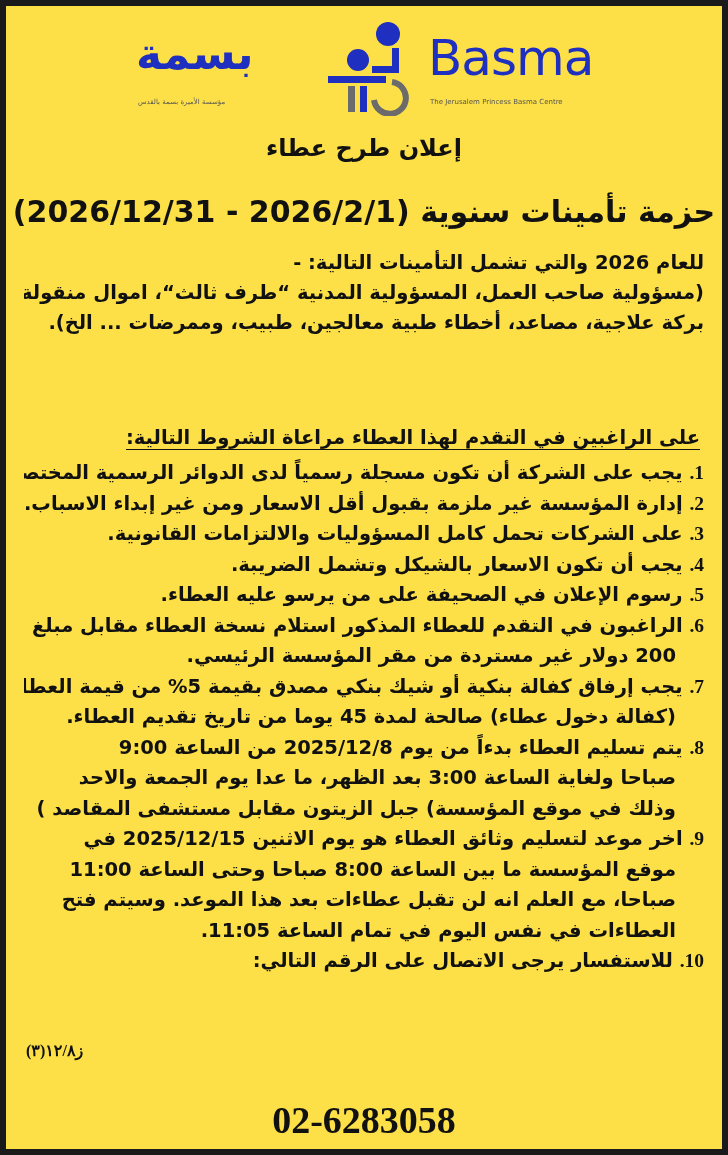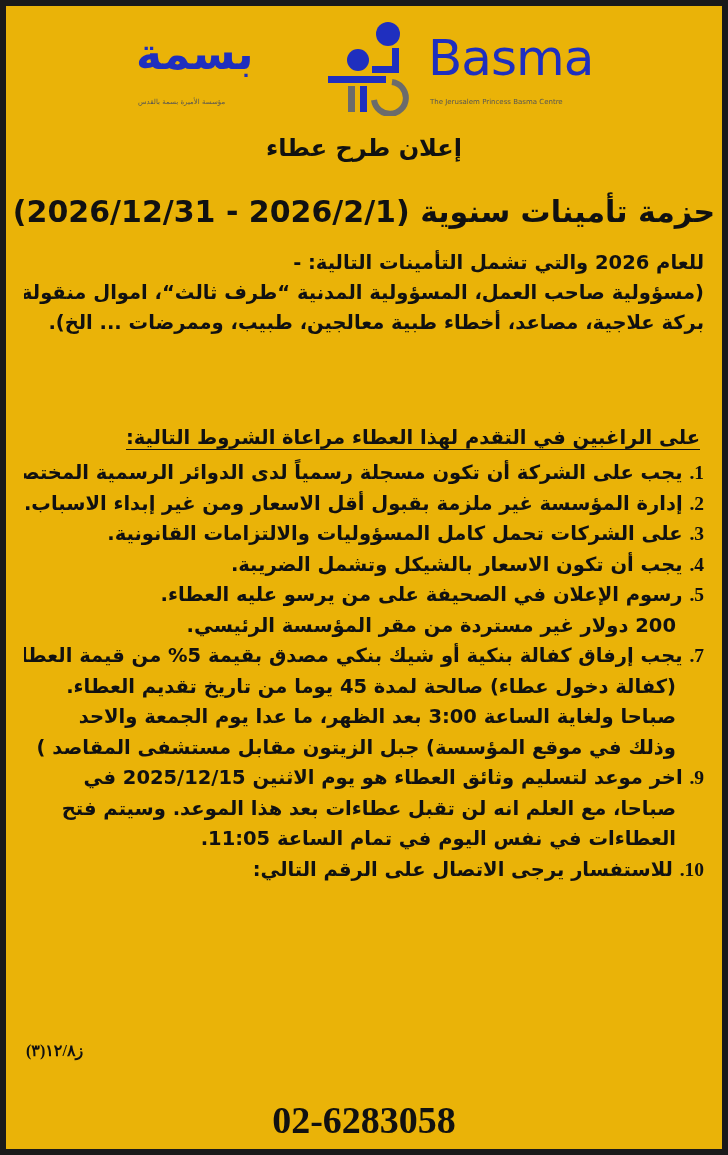--- a/index.html
+++ b/index.html
@@ -2,21 +2,21 @@
 <html><head>
 <meta charset="utf-8">
 <style>
   html, body { margin: 0; padding: 0; background: #ffffff; }
   body { width: 728px; height: 1155px; overflow: hidden; }
   .frame {
     position: absolute; left: 0; top: 0;
     width: 728px; height: 1155px;
     box-sizing: border-box;
     border: 6px solid #1a1a1a;
-    background: #eab308;
+    background: #fde047;
   }
   .logo-area {
     position: absolute; left: 120px; top: 12px; width: 490px; height: 98px;
   }
   .logo-ar {
     position: absolute; left: 10px; top: 10px;
     font-family: "DejaVu Sans", sans-serif; font-weight: bold;
     font-size: 44px; color: #1f2fbf; direction: rtl; letter-spacing: 1px;
   }
   .logo-ar-sub {
@@ -95,26 +95,29 @@
   </div>
 
   <div class="ar cond-head">على الراغبين في التقدم لهذا العطاء مراعاة الشروط التالية:</div>
 
   <div class="ar items">
     <div class="line"><span class="num">1.</span> <span>يجب على الشركة أن تكون مسجلة رسمياً لدى الدوائر الرسمية المختصة.</span></div>
     <div class="line"><span class="num">2.</span> <span>إدارة المؤسسة غير ملزمة بقبول أقل الاسعار ومن غير إبداء الاسباب.</span></div>
     <div class="line"><span class="num">3.</span> <span>على الشركات تحمل كامل المسؤوليات والالتزامات القانونية.</span></div>
     <div class="line"><span class="num">4.</span> <span>يجب أن تكون الاسعار بالشيكل وتشمل الضريبة.</span></div>
     <div class="line"><span class="num">5.</span> <span>رسوم الإعلان في الصحيفة على من يرسو عليه العطاء.</span></div>
+    <div class="line"><span class="num">6.</span> <span>الراغبون في التقدم للعطاء المذكور استلام نسخة العطاء مقابل مبلغ</span></div>
     <div class="line cont">200 دولار غير مستردة من مقر المؤسسة الرئيسي.</div>
     <div class="line"><span class="num">7.</span> <span>يجب إرفاق كفالة بنكية أو شيك بنكي مصدق بقيمة 5% من قيمة العطاء</span></div>
     <div class="line cont">(كفالة دخول عطاء) صالحة لمدة 45 يوما من تاريخ تقديم العطاء.</div>
+    <div class="line"><span class="num">8.</span> <span>يتم تسليم العطاء بدءاً من يوم   2025/12/8 من الساعة 9:00</span></div>
     <div class="line cont">صباحا ولغاية الساعة 3:00 بعد الظهر، ما عدا يوم الجمعة والاحد</div>
     <div class="line cont">وذلك في موقع المؤسسة) جبل الزيتون مقابل مستشفى المقاصد )</div>
     <div class="line"><span class="num">9.</span> <span>اخر موعد لتسليم وثائق العطاء هو يوم الاثنين 2025/12/15 في</span></div>
+    <div class="line cont">موقع المؤسسة ما بين الساعة 8:00 صباحا وحتى الساعة 11:00</div>
     <div class="line cont">صباحا، مع العلم انه لن تقبل عطاءات بعد هذا الموعد. وسيتم فتح</div>
     <div class="line cont">العطاءات في نفس اليوم في تمام الساعة 11:05.</div>
     <div class="line"><span class="num">10.</span> <span>  للاستفسار يرجى الاتصال على الرقم التالي:</span></div>
   </div>
 
   <div class="ref">ز١٢/٨(٣)</div>
   <div class="phone">02-6283058</div>
 
 </div>
 

